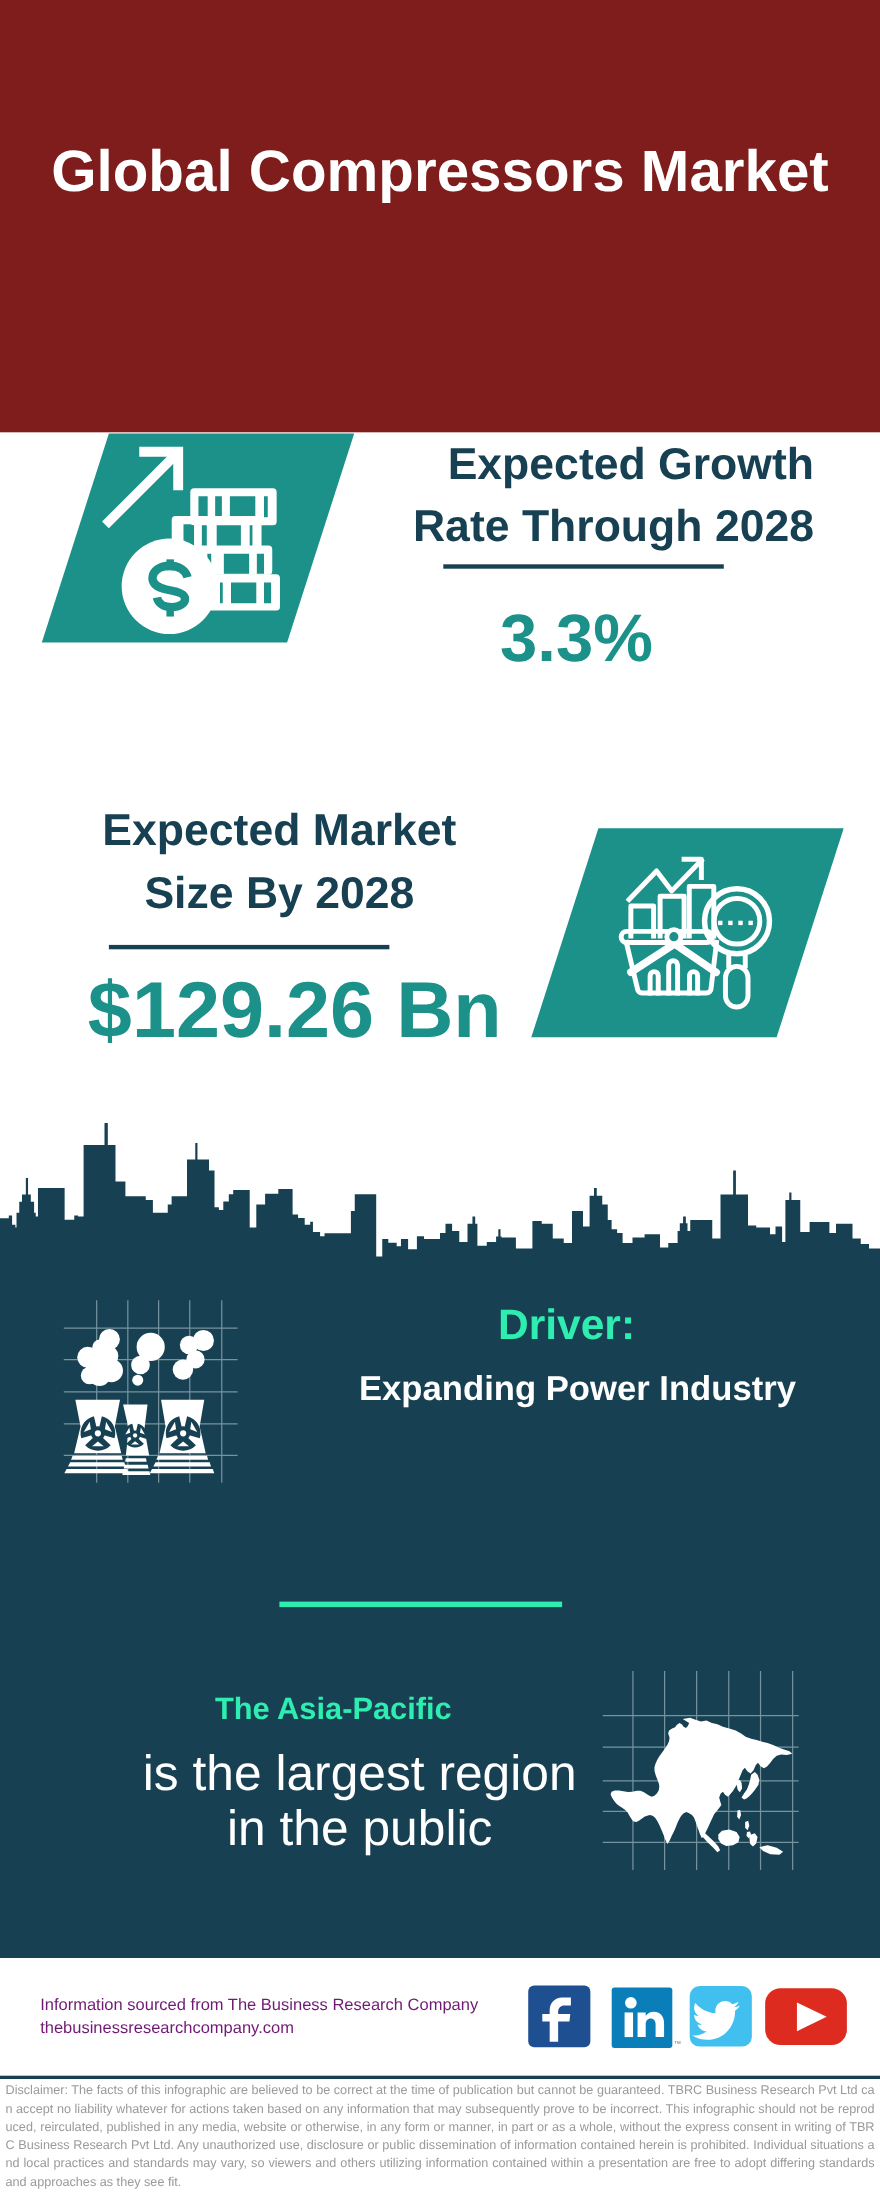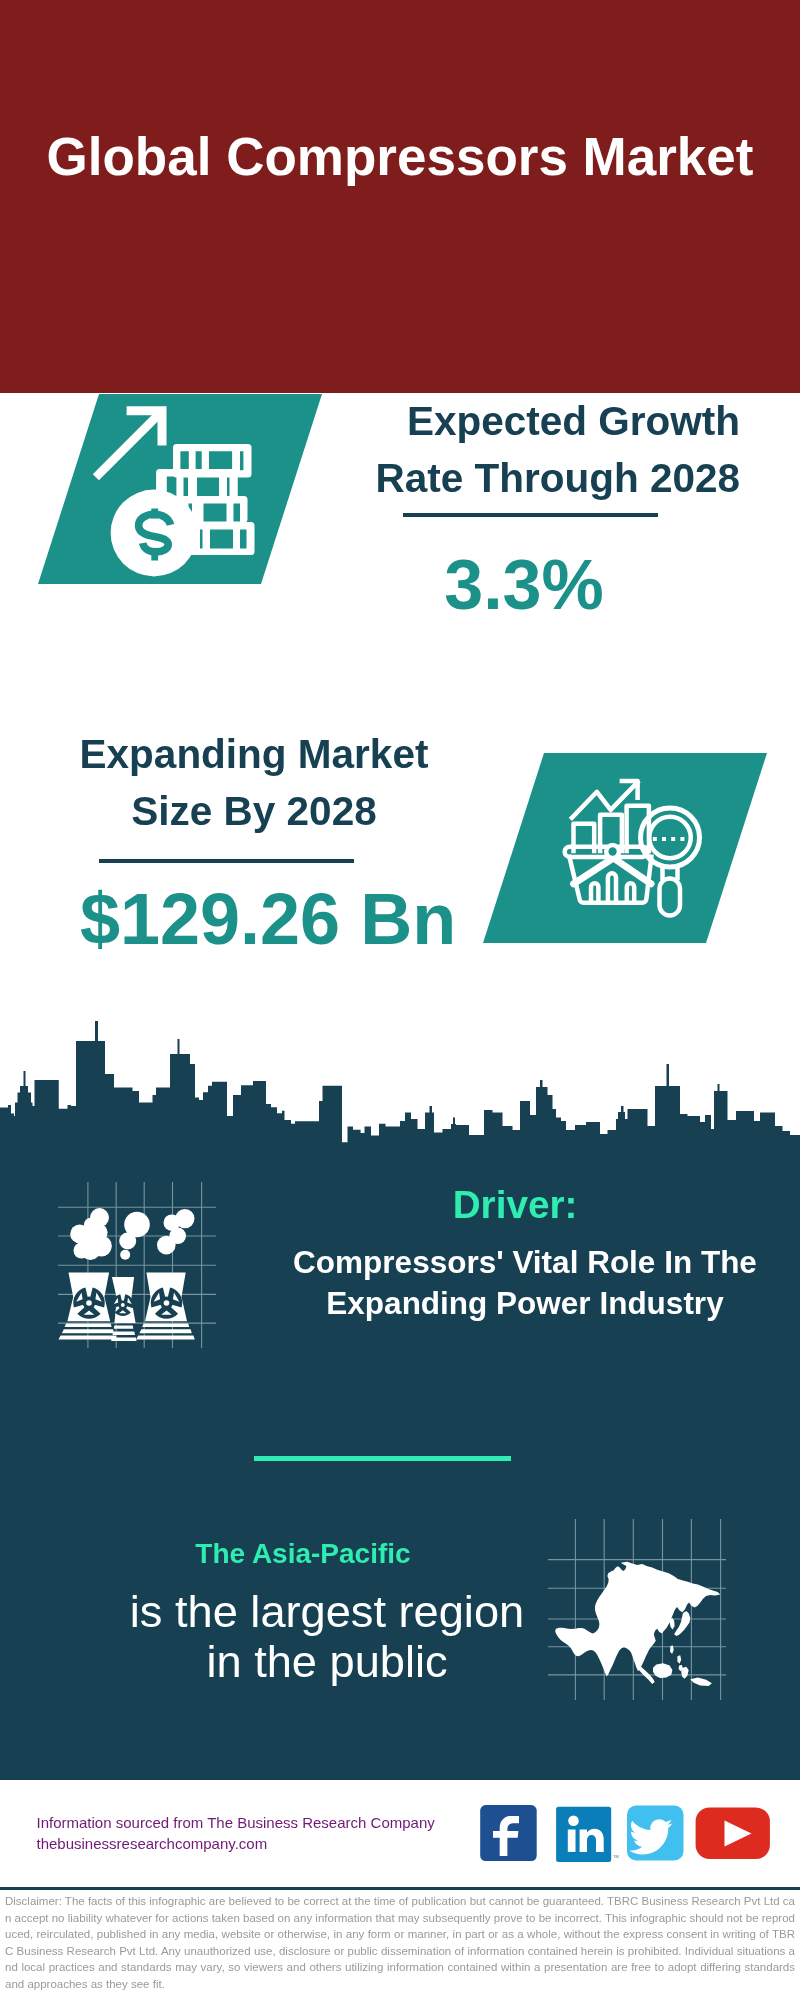--- a/index.html
+++ b/index.html
@@ -8,21 +8,21 @@
   .page{position:relative;width:800px;height:2000px;background:#fff;}
   .hdr{position:absolute;left:0;top:0;width:800px;height:393px;background:#7f1d1d;}
   .hdr-title{position:absolute;left:0;right:0;top:126px;text-align:center;color:#fff;font-size:53px;font-weight:bold;}
   
   .para{position:absolute;background:#1B9189;}
   .icon1,.icon2{position:absolute;left:0;top:0;}
   .s1-para{left:38px;top:394px;width:223px;height:190px;transform:skewX(-17.8deg);transform-origin:bottom left;}
   .s1-txt{position:absolute;left:340px;top:380px;width:400px;text-align:right;margin-top:13px;}
   .lbl{font-size:40.5px;font-weight:bold;color:#174152;line-height:57px;}
   .rule{height:4px;background:#174152;margin:0 auto;}
-  .big{font-size:70px;font-weight:bold;color:#1B9189;line-height:1;}
+  .big{font-size:61px;font-weight:bold;color:#1B9189;line-height:1;}
   .s2-txt{position:absolute;left:54px;top:726px;width:400px;text-align:center;}
   .s2-para{left:483px;top:753px;width:223px;height:190px;transform:skewX(-17.8deg);transform-origin:bottom left;}
   .drv-h{position:absolute;font-size:38.7px;font-weight:bold;color:#2FEDB0;text-align:center;}
   .drv-t{position:absolute;font-size:31.5px;font-weight:bold;color:#fff;text-align:center;line-height:40.5px;}
   .greenline{position:absolute;background:#2FEDB0;}
   .reg-h{position:absolute;font-size:28px;font-weight:bold;color:#2FEDB0;text-align:center;}
   .reg-t{position:absolute;font-size:45.2px;color:#fff;text-align:center;line-height:49.5px;margin-left:34px;}
   .src{position:absolute;font-size:15px;color:#701a75;line-height:21px;white-space:nowrap;}
   .soc{position:absolute;}
   .hrule{position:absolute;left:0;width:800px;height:3px;background:#174152;}
@@ -79,21 +79,21 @@
       <rect x="659.5" y="878.5" width="20.5" height="37" rx="10.25"></rect>
     </g>
     <g fill="#fff">
       <rect x="652.8" y="837" width="4" height="4"></rect>
         <rect x="662" y="837" width="4" height="4"></rect>
       <rect x="671.2" y="837" width="4" height="4"></rect>
         <rect x="680.4" y="837" width="4" height="4"></rect>
     </g>
   </svg>
   <div class="s2-txt">
-    <div class="lbl">Expanding Market</div>
+    <div class="lbl">Expected Market</div>
     <div class="lbl">Size By 2028</div>
   </div>
   <div class="rule" style="position:absolute;left:99px;top:859px;width:255px;"></div>
   <div class="big" style="position:absolute;left:68px;top:883px;width:400px;text-align:center;font-size:72px;">$129.26 Bn</div>
   <svg class="skyline" width="800" height="2000" viewBox="0 0 800 2000">
     <path fill="#174152" d="M0 1146 L0 1107.5 L8 1107.5 L8 1105 L11 1105 L11 1113.5 L14 1113.5 L14 1116 L15 1116 L15 1102.5 L17.5 1102.5 L17.5 1092.5 L20 1092.5 L20 1086 L23.5 1086 L23.5 1071 L25.5 1071 L25.5 1086 L28 1086 L28 1092.5 L31 1092.5 L31 1102.5 L32.5 1102.5 L32.5 1106 L34.5 1106 L34.5 1080 L58.75 1080 L58.75 1108.75 L67.5 1108.75 L67.5 1105 L71 1105 L71 1106 L76 1106 L76 1041 L94.5 1041 L94.5 1041 L95 1041 L95 1021 L97.5 1021 L97.5 1021 L98 1021 L98 1041 L105 1041 L105 1074 L114 1074 L114 1087.5 L132.5 1087.5 L132.5 1091 L139 1091 L139 1102.5 L152.5 1102.5 L152.5 1095 L156 1095 L156 1087.5 L170 1087.5 L170 1054 L177 1054 L177 1054 L177.5 1054 L177.5 1039 L179 1039 L179 1039 L179.5 1039 L179.5 1054 L190 1054 L190 1064 L195 1064 L195 1097.6 L199 1097.6 L199 1100 L203 1100 L203 1092.3 L208 1092.3 L208 1085.7 L212 1085.7 L212 1081.8 L227 1081.8 L227 1115.9 L233 1115.9 L233 1095 L241 1095 L241 1085.2 L253 1085.2 L253 1081 L266 1081 L266 1104.1 L271 1104.1 L271 1107.3 L277 1107.3 L277 1113.3 L282 1113.3 L282 1110.7 L284.5 1110.7 L284.5 1119.9 L291 1119.9 L291 1123.8 L295 1123.8 L295 1121.2 L319 1121.2 L319 1101 L322.5 1101 L322.5 1085.7 L342 1085.7 L342 1142.2 L347.5 1142.2 L347.5 1126.4 L353 1126.4 L353 1129.8 L360.6 1129.8 L360.6 1133 L364.5 1133 L364.5 1126.4 L371 1126.4 L371 1135.6 L379 1135.6 L379 1123.8 L385.5 1123.8 L385.5 1126.4 L400 1126.4 L400 1121 L405 1121 L405 1112.5 L411 1112.5 L411 1119 L417.5 1119 L417.5 1129 L425 1129 L425 1112.5 L429.5 1112.5 L429.5 1106 L431.5 1106 L431.5 1106 L432 1106 L432 1112.5 L434 1112.5 L434 1132.5 L442.5 1132.5 L442.5 1129 L451 1129 L451 1124 L453 1124 L453 1117.5 L454.5 1117.5 L454.5 1117.5 L455 1117.5 L455 1124 L456 1124 L456 1125 L469 1125 L469 1135 L484 1135 L484 1110 L492.5 1110 L492.5 1112.5 L502.5 1112.5 L502.5 1126 L512.5 1126 L512.5 1130 L520 1130 L520 1101 L530 1101 L530 1115 L536 1115 L536 1087 L539 1087 L539 1087 L540 1087 L540 1080 L541.5 1080 L541.5 1080 L542.5 1080 L542.5 1087 L547.5 1087 L547.5 1095 L552.5 1095 L552.5 1109 L556 1109 L556 1117.5 L561 1117.5 L561 1121 L566 1121 L566 1130 L575 1130 L575 1125 L586 1125 L586 1122 L600 1122 L600 1134 L607.5 1134 L607.5 1130 L616 1130 L616 1119 L618 1119 L618 1112 L621 1112 L621 1106 L622.5 1106 L622.5 1106 L623.5 1106 L623.5 1112 L625 1112 L625 1119 L627.5 1119 L627.5 1109 L647.5 1109 L647.5 1126 L655 1126 L655 1086 L666 1086 L666 1086 L666.5 1086 L666.5 1064 L668 1064 L668 1064 L669 1064 L669 1086 L680 1086 L680 1114 L687.5 1114 L687.5 1116 L700 1116 L700 1122 L705 1122 L705 1115 L711 1115 L711 1129 L714 1129 L714 1091 L717 1091 L717 1091 L717.5 1091 L717.5 1084 L719 1084 L719 1084 L719.5 1084 L719.5 1091 L727.5 1091 L727.5 1120 L736 1120 L736 1111 L754 1111 L754 1121 L760 1121 L760 1112.5 L775 1112.5 L775 1126 L782.5 1126 L782.5 1131 L790 1131 L790 1135 L800 1135 L800 1135 L800 1135 L800 1146 Z"></path>
   </svg>
   <div class="dark"></div>
   <svg class="nuke" width="800" height="2000" viewBox="0 0 800 2000">
     <g stroke="#8FA8B3" stroke-width="1.1" opacity="0.8">
@@ -145,21 +145,20 @@
       <path d="M114.3 1325.6 H132.7 L133.3 1328.8 H113.8 Z"></path>
       <path d="M113.1 1331.5 H134.3 L135 1335 H112.5 Z"></path>
       <path d="M111.8 1337.5 H135.8 L136.6 1341 H111.2 Z"></path>
       <path d="M143.6 1323.5 H188.2 L189.2 1327 H142.2 Z"></path>
       <path d="M141.4 1329.3 H190.6 L191.8 1333.2 H139.4 Z"></path>
       <path d="M138.2 1335.5 H193.4 L194.8 1339.4 H136.1 Z"></path>
     </g>
   </svg>
   <div class="drv-h" style="left:315px;top:1183px;width:400px;">Driver:</div>
   <div class="drv-t" style="left:275px;top:1242px;width:500px;">
-    <div>Compressors' Vital Role In The</div>
     <div>Expanding Power Industry</div>
   </div>
   <svg class="asiamap" width="800" height="2000" viewBox="0 0 800 2000">
     <g stroke="#8FA8B3" stroke-width="1.1" opacity="0.8">
       <path d="M575.4 1519 V1700 M604.2 1519 V1700 M633.3 1519 V1700 M662.5 1519 V1700 M691.4 1519 V1700 M720.6 1519 V1700"></path>
       <path d="M548 1559.6 H726 M548 1588.2 H726 M548 1619 H726 M548 1646.7 H726 M548 1674.9 H726"></path>
     </g>
     <path fill="#fff" d="M620.7 1562.8 L627.3 1561.7 L632.3 1563.4 L637.2 1565.1 L642.2 1564.0 L647.2 1566.3 L652.2 1567.4 L657.2 1569.7 L663.0 1571.4 L668.8 1573.2 L673.7 1576.0 L677.9 1578.9 L682.9 1580.6 L687.8 1581.8 L692.8 1583.5 L697.8 1584.6 L702.8 1586.4 L707.8 1588.7 L712.7 1590.4 L717.7 1592.1 L720.2 1594.4 L715.2 1595.5 L710.2 1595.0 L706.1 1596.1 L702.8 1599.0 L700.3 1602.4 L697.3 1605.9 L694.5 1607.6 L691.7 1605.9 L689.0 1602.4 L687.0 1604.7 L685.0 1609.3 L682.4 1612.2 L679.6 1610.4 L677.1 1607.0 L675.1 1609.3 L673.4 1613.3 L671.8 1617.3 L670.4 1621.3 L668.4 1624.8 L666.3 1628.2 L663.8 1631.1 L661.8 1633.4 L659.1 1631.7 L657.2 1628.8 L655.2 1630.5 L653.8 1634.0 L654.7 1637.4 L655.8 1640.8 L653.8 1643.7 L651.4 1646.6 L649.2 1649.4 L647.5 1652.9 L645.9 1656.3 L644.2 1660.3 L642.2 1664.4 L640.2 1668.4 L638.1 1671.2 L636.4 1667.8 L635.1 1663.8 L633.6 1659.8 L632.3 1655.8 L630.9 1652.3 L629.0 1650.0 L626.5 1648.3 L624.0 1647.2 L621.5 1648.3 L619.3 1650.6 L617.7 1653.5 L616.0 1656.9 L614.4 1660.9 L612.7 1664.9 L610.7 1668.9 L608.7 1673.5 L606.7 1676.4 L604.9 1672.4 L603.1 1667.8 L601.2 1663.2 L599.4 1659.2 L597.4 1655.2 L595.4 1652.3 L593.3 1650.6 L590.8 1650.0 L588.3 1650.6 L585.8 1651.7 L583.3 1653.5 L580.8 1655.2 L578.4 1656.3 L575.9 1655.8 L573.9 1653.5 L572.2 1650.6 L570.6 1647.7 L568.4 1645.4 L565.9 1643.7 L563.4 1642.0 L560.9 1640.3 L558.9 1638.0 L557.3 1635.7 L556.0 1633.4 L555.1 1631.1 L556.0 1628.8 L558.9 1627.7 L562.6 1627.7 L566.7 1628.5 L570.9 1629.1 L575.0 1628.8 L578.9 1628.0 L582.2 1628.0 L585.0 1629.1 L587.5 1630.7 L590.0 1632.2 L592.5 1633.4 L594.9 1632.6 L597.1 1630.5 L598.8 1627.7 L599.4 1624.2 L598.8 1620.8 L597.4 1617.3 L596.1 1613.9 L595.1 1610.4 L594.9 1607.0 L595.8 1603.6 L597.4 1600.1 L599.4 1596.7 L601.9 1593.2 L604.4 1589.8 L606.6 1586.4 L608.2 1582.9 L608.7 1579.5 L607.4 1576.0 L608.2 1573.2 L611.0 1571.4 L613.7 1570.3 L615.4 1568.0 L617.7 1566.3 L619.8 1567.4 L621.5 1569.7 L623.6 1570.9 L625.3 1569.2 L626.5 1566.3 L623.6 1564.6 Z M682.9 1613.3 L686.2 1611.0 L688.7 1613.3 L690.3 1617.9 L689.5 1622.5 L686.7 1626.5 L684.0 1629.9 L681.4 1632.8 L678.7 1635.1 L676.4 1636.0 L674.1 1634.2 L676.4 1630.5 L679.1 1626.5 L680.9 1621.9 L682.0 1617.7 Z M694.0 1591.5 L697.3 1589.8 L699.0 1594.4 L697.8 1601.8 L695.6 1605.3 L693.7 1603.0 L692.8 1597.3 Z M670.1 1619.6 L672.6 1617.9 L674.2 1620.8 L674.6 1625.9 L672.6 1629.4 L670.6 1627.1 L669.8 1623.1 Z M670.4 1646.0 L672.9 1645.4 L673.7 1650.0 L672.1 1654.0 L670.1 1651.7 Z M677.4 1656.3 L680.2 1655.2 L681.2 1659.8 L679.6 1663.8 L677.4 1661.5 Z M679.1 1665.5 L681.9 1664.9 L682.9 1668.4 L680.7 1671.2 L678.6 1668.9 Z M636.4 1662.6 L639.7 1665.5 L644.7 1670.1 L649.7 1674.7 L653.0 1678.7 L654.7 1682.1 L652.2 1683.9 L648.0 1679.3 L643.1 1674.7 L638.9 1670.1 L636.4 1666.1 L635.3 1663.6 Z M656.3 1664.4 L663.0 1663.2 L669.6 1665.5 L672.4 1670.1 L671.3 1674.7 L666.3 1677.5 L660.1 1678.1 L655.5 1675.8 L653.0 1671.8 L653.0 1667.8 Z M682.9 1667.8 L686.2 1666.7 L688.7 1670.1 L687.4 1675.8 L684.5 1678.7 L682.0 1676.4 L681.2 1671.2 Z M690.3 1679.3 L697.8 1677.5 L706.1 1679.8 L711.9 1683.3 L708.6 1686.1 L700.3 1685.6 L693.7 1682.7 Z"></path>
   </svg>
   <div class="greenline" style="left:253.75px;top:1456px;width:257px;height:5px;"></div>

